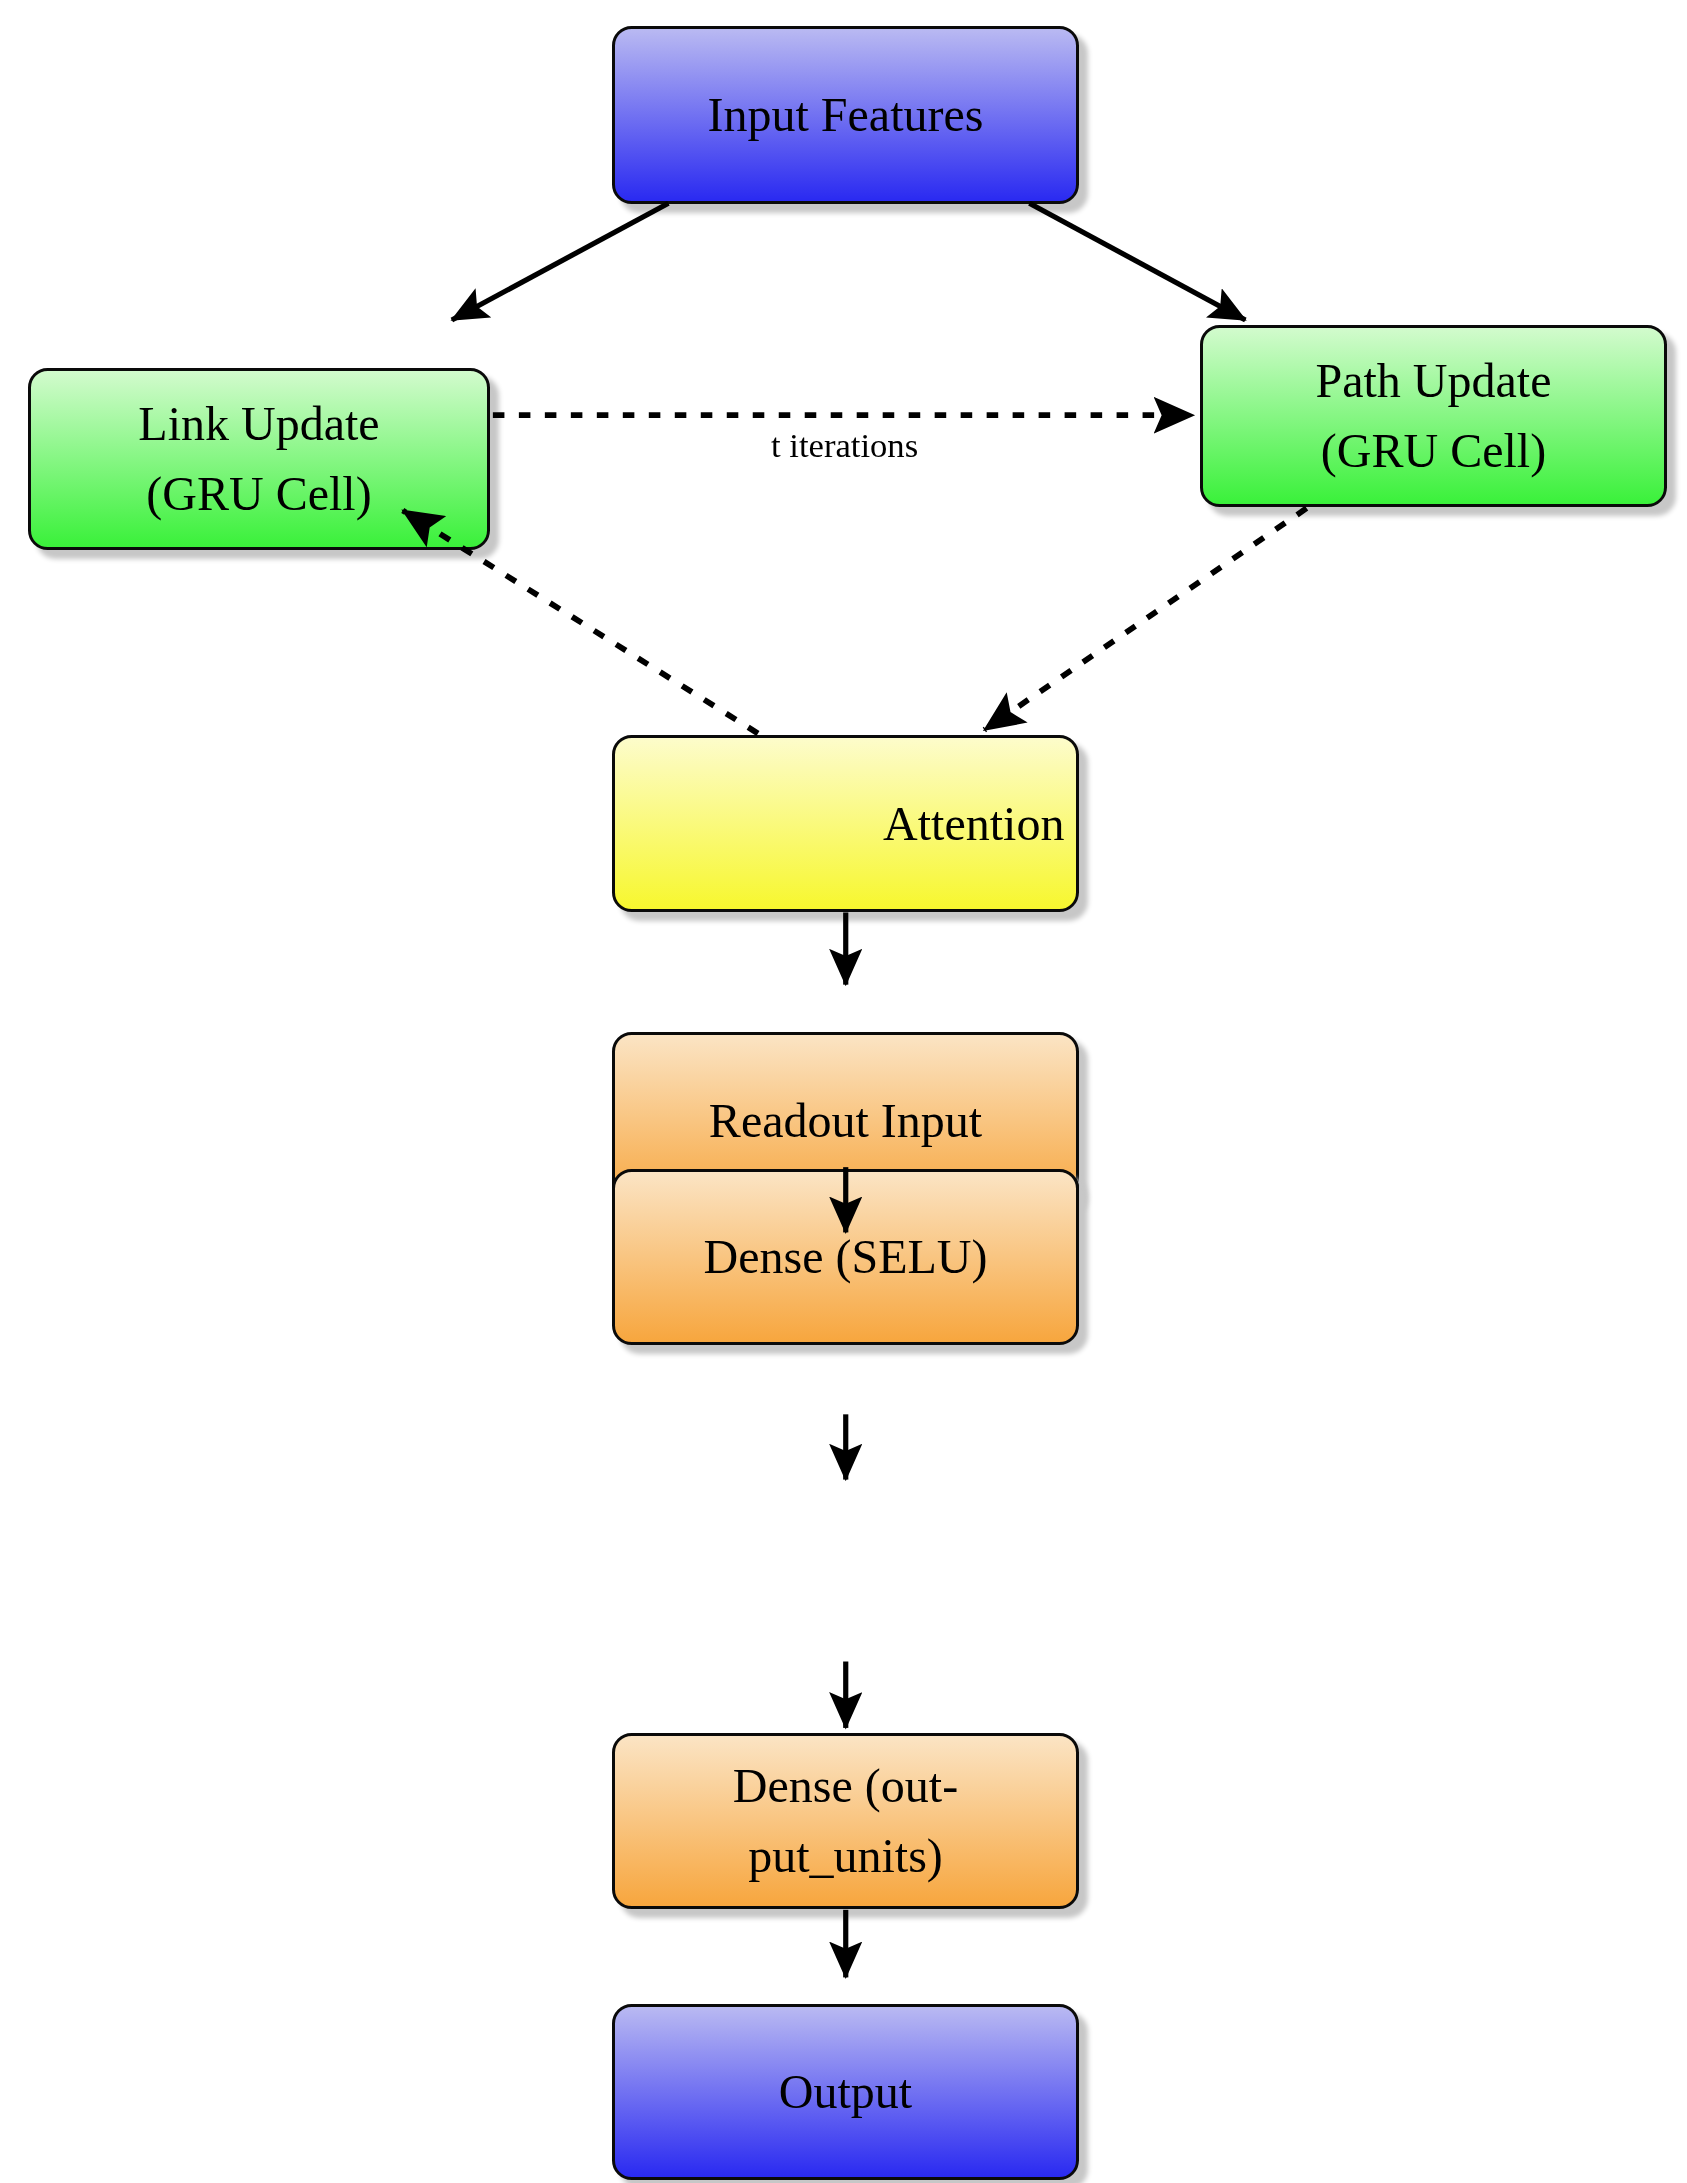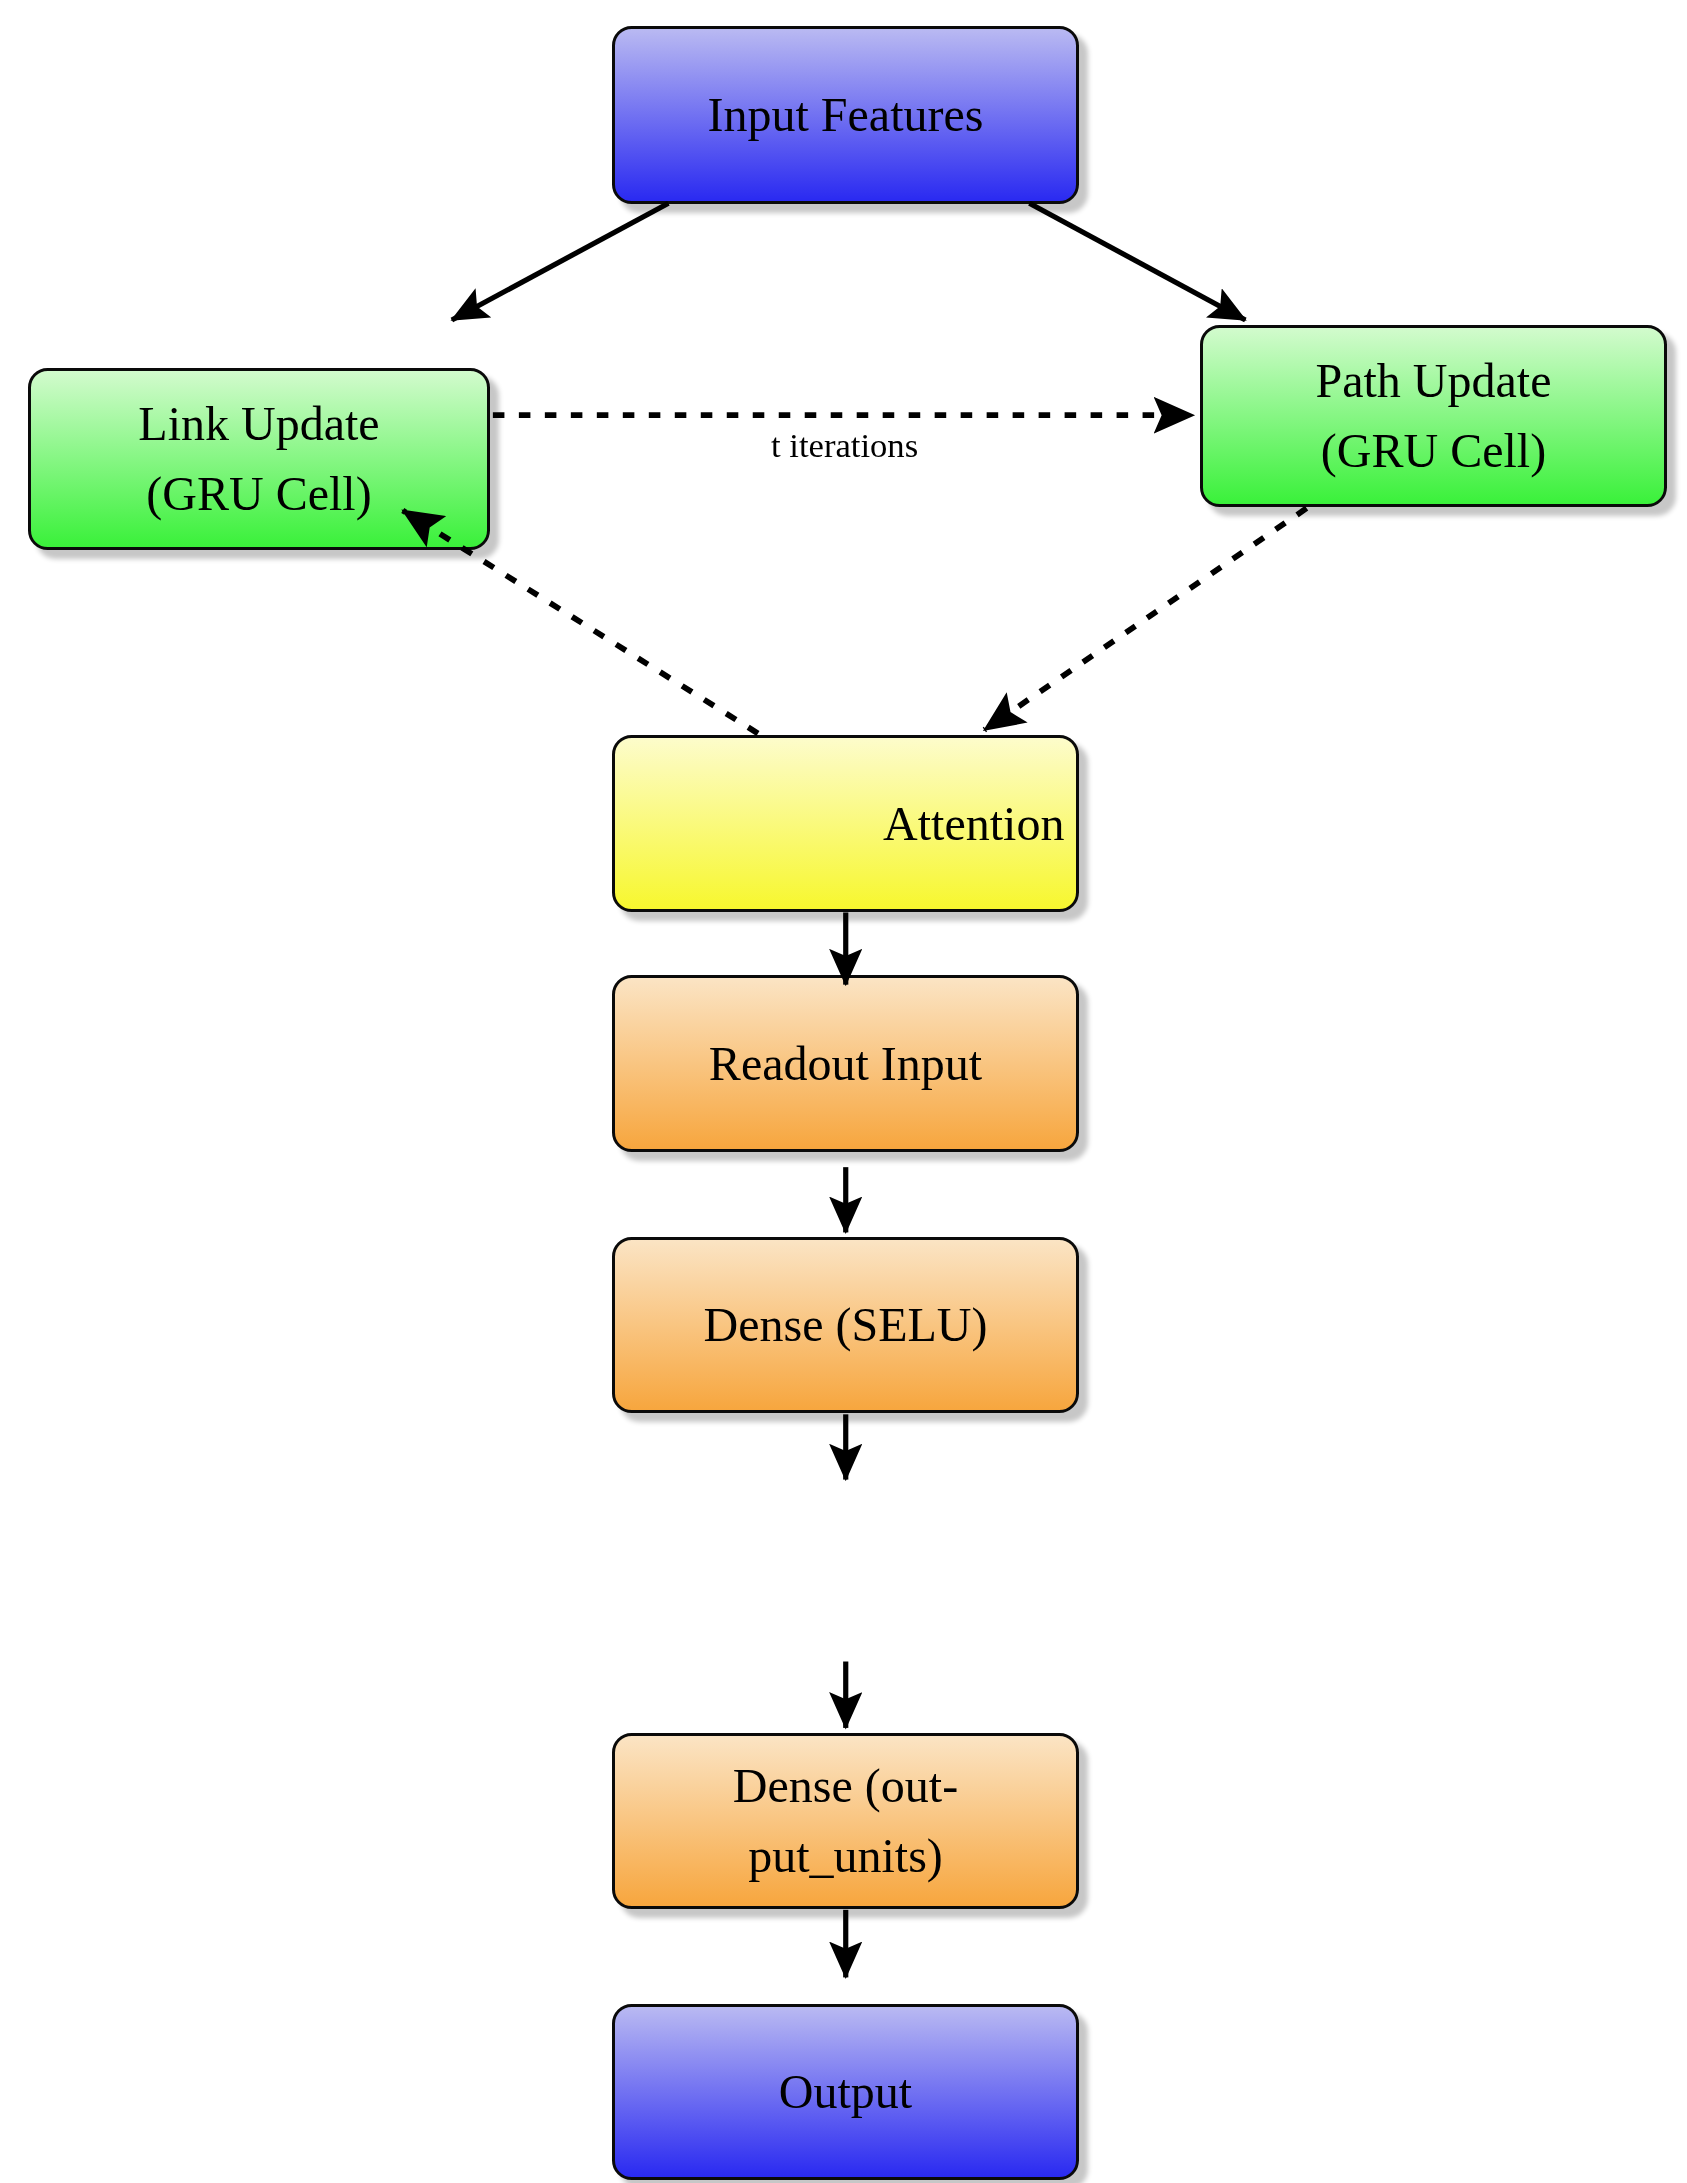--- a/index.html
+++ b/index.html
@@ -31,22 +31,22 @@
   }
   .node .lbl {
     white-space: pre-line;
     padding: 0 11.6px;
   }
   
   .n-input    { left: 612px; top: 26px;   width: 467px; height: 178px; }
   .n-link     { left: 28px;   top: 325px;  width: 462px; height: 182px; }
   .n-path     { left: 1200px; top: 325px;  width: 467px; height: 182px; }
   .n-att      { left: 612px; top: 735px; width: 467px; height: 177px; justify-content: flex-end; }
-  .n-readout  { left: 612px; top: 975px; width: 467px; height: 177px; }
-  .n-selu     { left: 612px; top: 1237px; width: 467px; height: 176px; }
+  .n-readout  { left: 612px; top: 1032px; width: 467px; height: 177px; }
+  .n-selu     { left: 612px; top: 1169px; width: 467px; height: 176px; }
   .n-relu     { left: 612px; top: 1484px; width: 467px; height: 176px; }
   .n-denseout { left: 612px; top: 1733px; width: 467px; height: 176px; }
   .n-output   { left: 612px; top: 1982px; width: 467px; height: 176px; }
 
   svg.wires {
     position: absolute;
     left: 0; top: 0;
     width: 1688px;
     height: 2183px;
     pointer-events: none;

